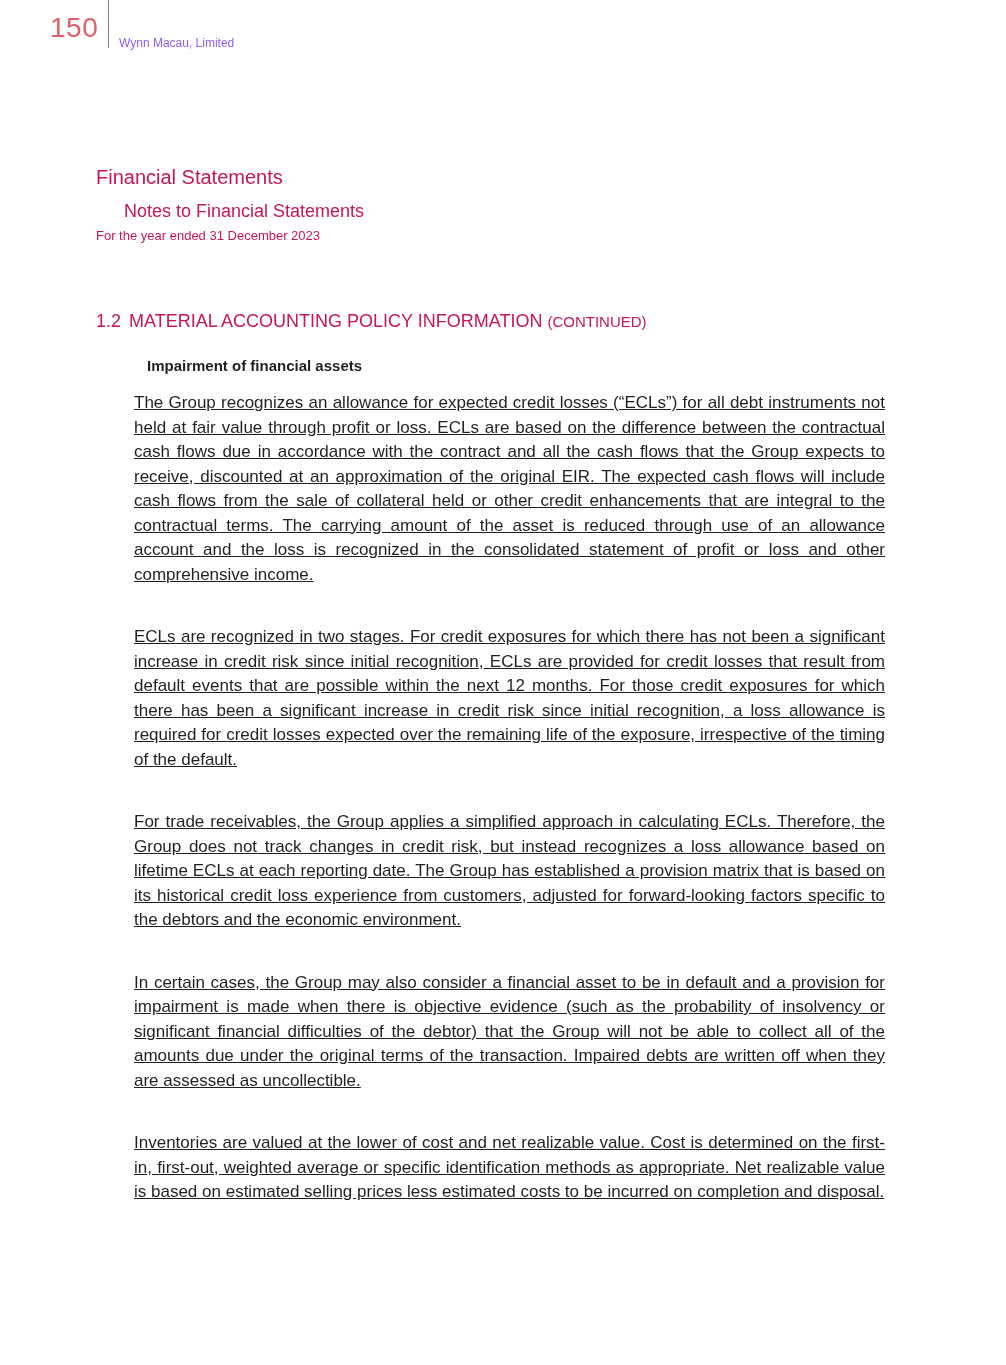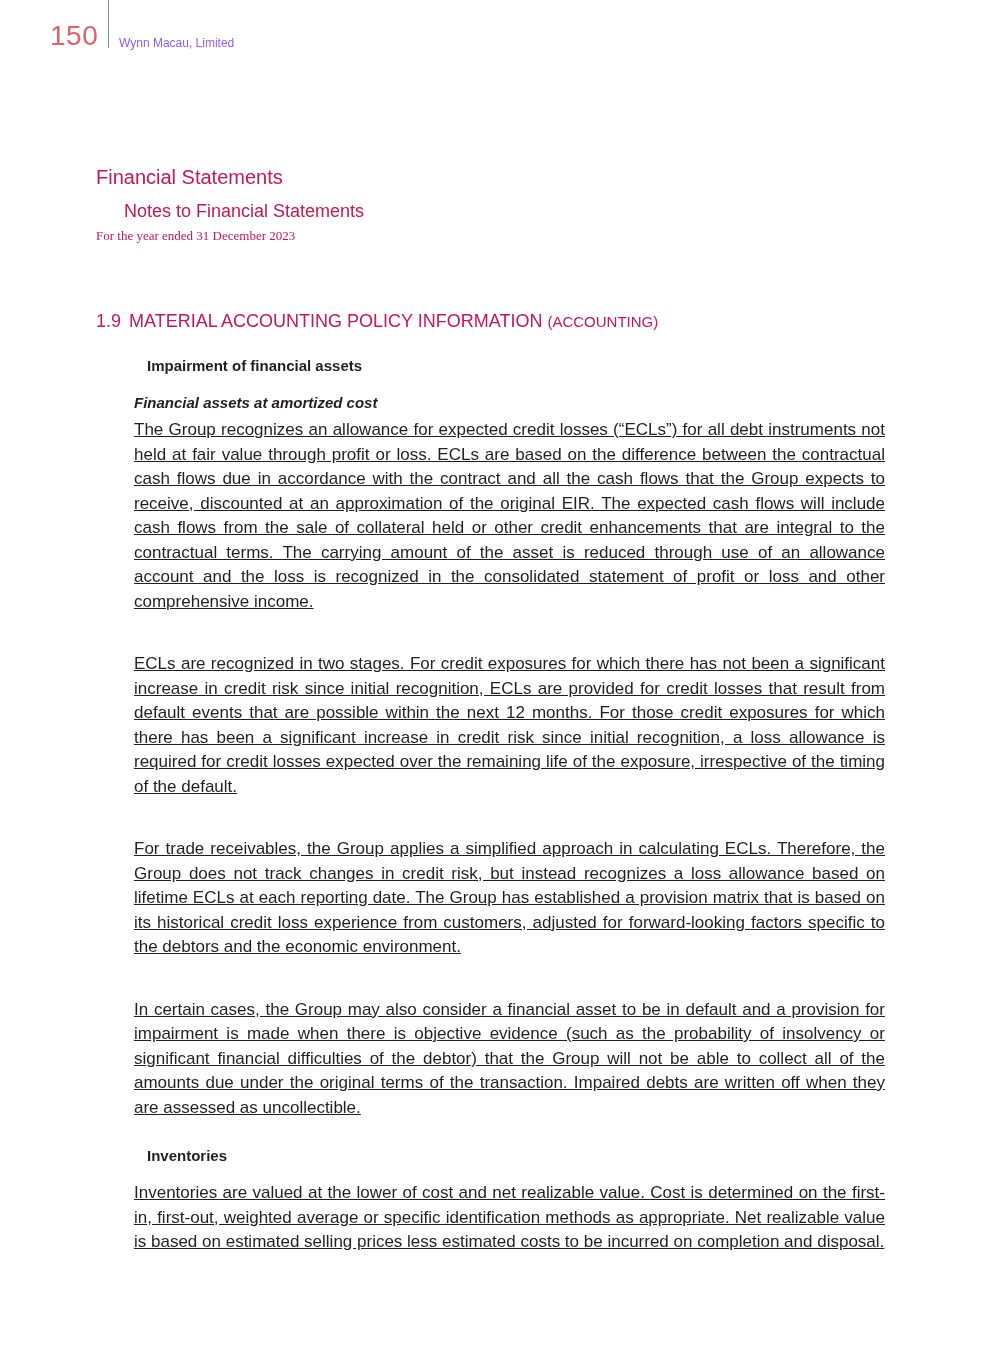--- a/index.html
+++ b/index.html
@@ -2,21 +2,21 @@
 <html><head>
   <meta charset="utf-8">
   <style>
     html, body { margin: 0; padding: 0; background: #ffffff; }
     body {
       width: 1006px; height: 1365px; position: relative; overflow: hidden;
       font-family: "Liberation Sans", "DejaVu Sans", sans-serif;
       color: #231f20;
     }
     .page-num {
-      position: absolute; left: 50px; top: 20px;
+      position: absolute; left: 50px; top: 12px;
       font-size: 28px; color: #e0606a; letter-spacing: 0.5px;
       font-weight: 300;
     }
     .header-rule {
       position: absolute; left: 108px; top: 0px; width: 1px; height: 48px;
       background: #8a8a8a;
     }
     .company {
       position: absolute; left: 119px; top: 36px;
       font-size: 12px; color: #8b5cf6;
@@ -24,21 +24,21 @@
     .title {
       position: absolute; left: 96px; top: 166px;
       font-size: 20px; color: #c8174f; margin: 0; font-weight: normal;
     }
     .subtitle {
       position: absolute; left: 96px; top: 201px;
       font-size: 18px; color: #c8174f; margin-left: 28px;
     }
     .period {
       position: absolute; left: 96px; top: 228px;
-      font-size: 13px; color: #c8174f; font-family: Liberation Serif, serif;
+      font-size: 13px; color: #c8174f;
     }
     .section-heading {
       position: absolute; left: 96px; top: 311px;
       font-size: 18px; color: #c8174f; margin: 0; font-weight: normal;
     }
     .section-heading .num { margin-right: 8px; }
     .section-heading .cont { font-size: 15px; }
     .content {
       position: absolute; left: 134px; top: 341px; width: 751px;
     }
@@ -62,27 +62,25 @@
 
 <div class="page-num">150</div>
 <div class="header-rule"></div>
 <div class="company">Wynn Macau, Limited</div>
 
 <h1 class="title">Financial Statements</h1>
 <div class="subtitle">Notes to Financial Statements</div>
 <div class="period">For the year ended 31 December 2023</div>
 
 <h2 class="section-heading">
-  <span class="num">1.9</span><span>MATERIAL ACCOUNTING POLICY INFORMATION</span>
-  <span class="cont">(ACCOUNTING)</span>
+  <span class="num">1.2</span><span>MATERIAL ACCOUNTING POLICY INFORMATION</span>
+  <span class="cont">(CONTINUED)</span>
 </h2>
 
 <div class="content">
   <h3 class="subhead">Impairment of financial assets</h3>
-  <h4 class="subhead-italic">Financial assets at amortized cost</h4>
   <p class="para">The Group recognizes an allowance for expected credit losses (“ECLs”) for all debt instruments not held at fair value through profit or loss. ECLs are based on the difference between the contractual cash flows due in accordance with the contract and all the cash flows that the Group expects to receive, discounted at an approximation of the original EIR. The expected cash flows will include cash flows from the sale of collateral held or other credit enhancements that are integral to the contractual terms. The carrying amount of the asset is reduced through use of an allowance account and the loss is recognized in the consolidated statement of profit or loss and other comprehensive income.</p>
   <p class="para">ECLs are recognized in two stages. For credit exposures for which there has not been a significant increase in credit risk since initial recognition, ECLs are provided for credit losses that result from default events that are possible within the next 12 months. For those credit exposures for which there has been a significant increase in credit risk since initial recognition, a loss allowance is required for credit losses expected over the remaining life of the exposure, irrespective of the timing of the default.</p>
   <p class="para">For trade receivables, the Group applies a simplified approach in calculating ECLs. Therefore, the Group does not track changes in credit risk, but instead recognizes a loss allowance based on lifetime ECLs at each reporting date. The Group has established a provision matrix that is based on its historical credit loss experience from customers, adjusted for forward-looking factors specific to the debtors and the economic environment.</p>
   <p class="para">In certain cases, the Group may also consider a financial asset to be in default and a provision for impairment is made when there is objective evidence (such as the probability of insolvency or significant financial difficulties of the debtor) that the Group will not be able to collect all of the amounts due under the original terms of the transaction. Impaired debts are written off when they are assessed as uncollectible.</p>
 
-  <h3 class="subhead inv-head">Inventories</h3>
   <p class="para">Inventories are valued at the lower of cost and net realizable value. Cost is determined on the first-in, first-out, weighted average or specific identification methods as appropriate. Net realizable value is based on estimated selling prices less estimated costs to be incurred on completion and disposal.</p>
 </div>
 
 </body></html>

